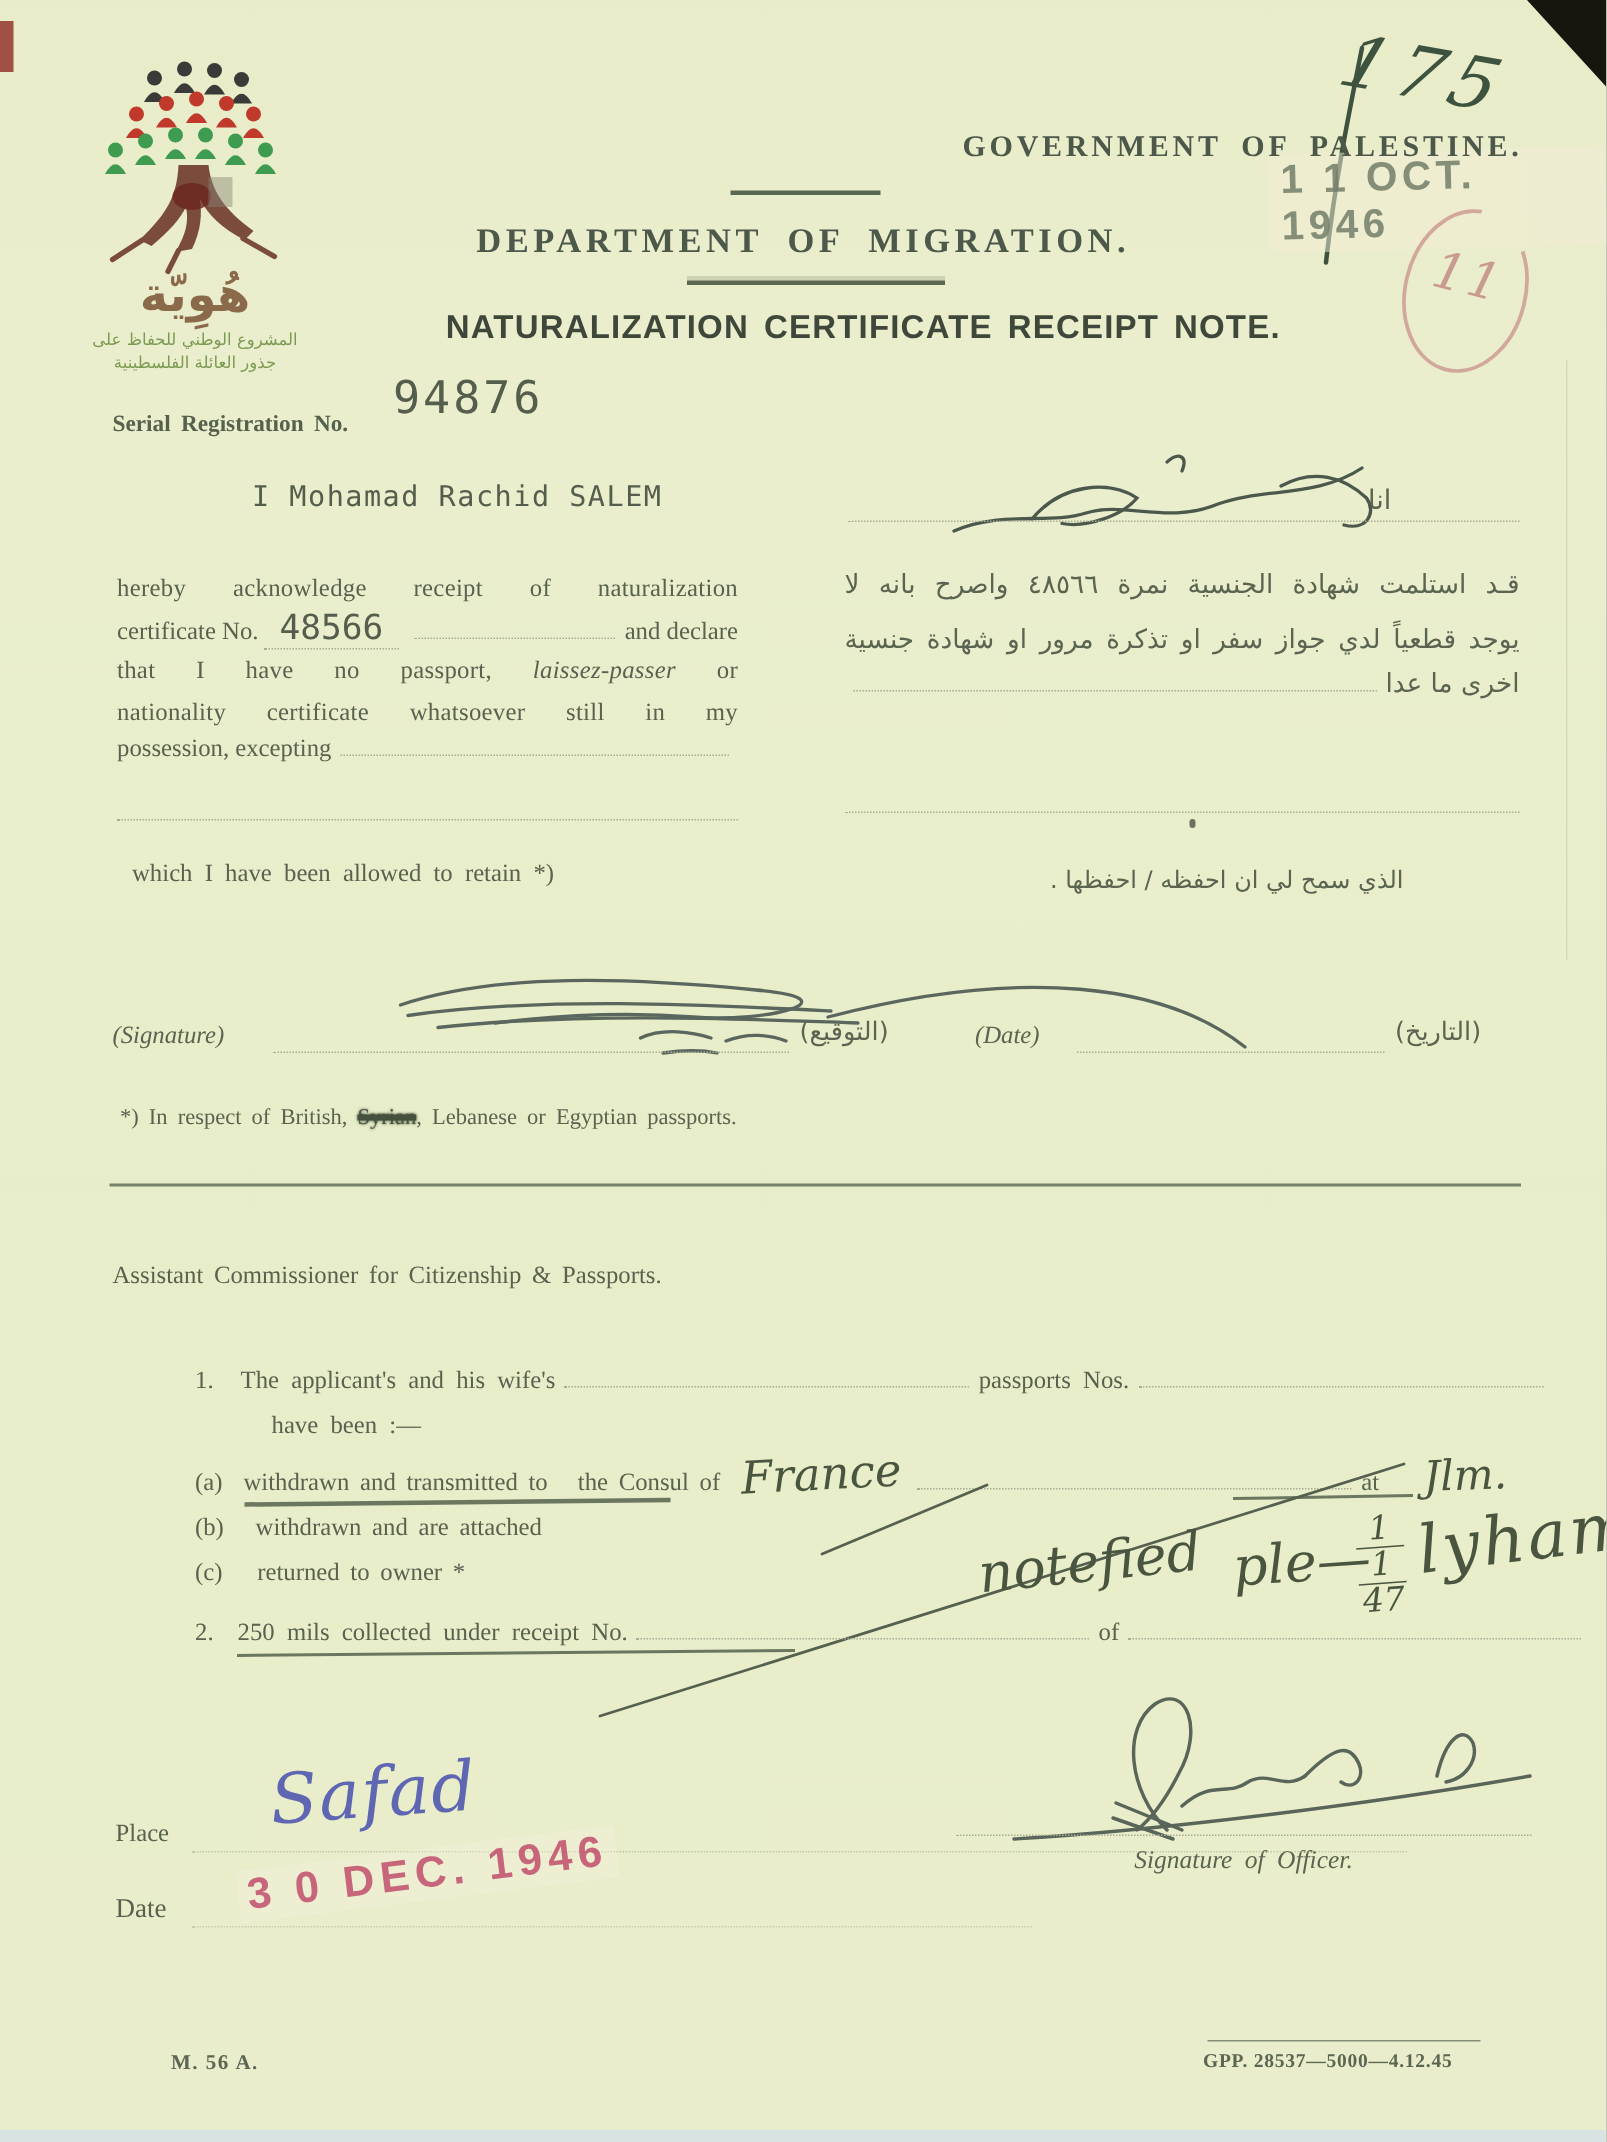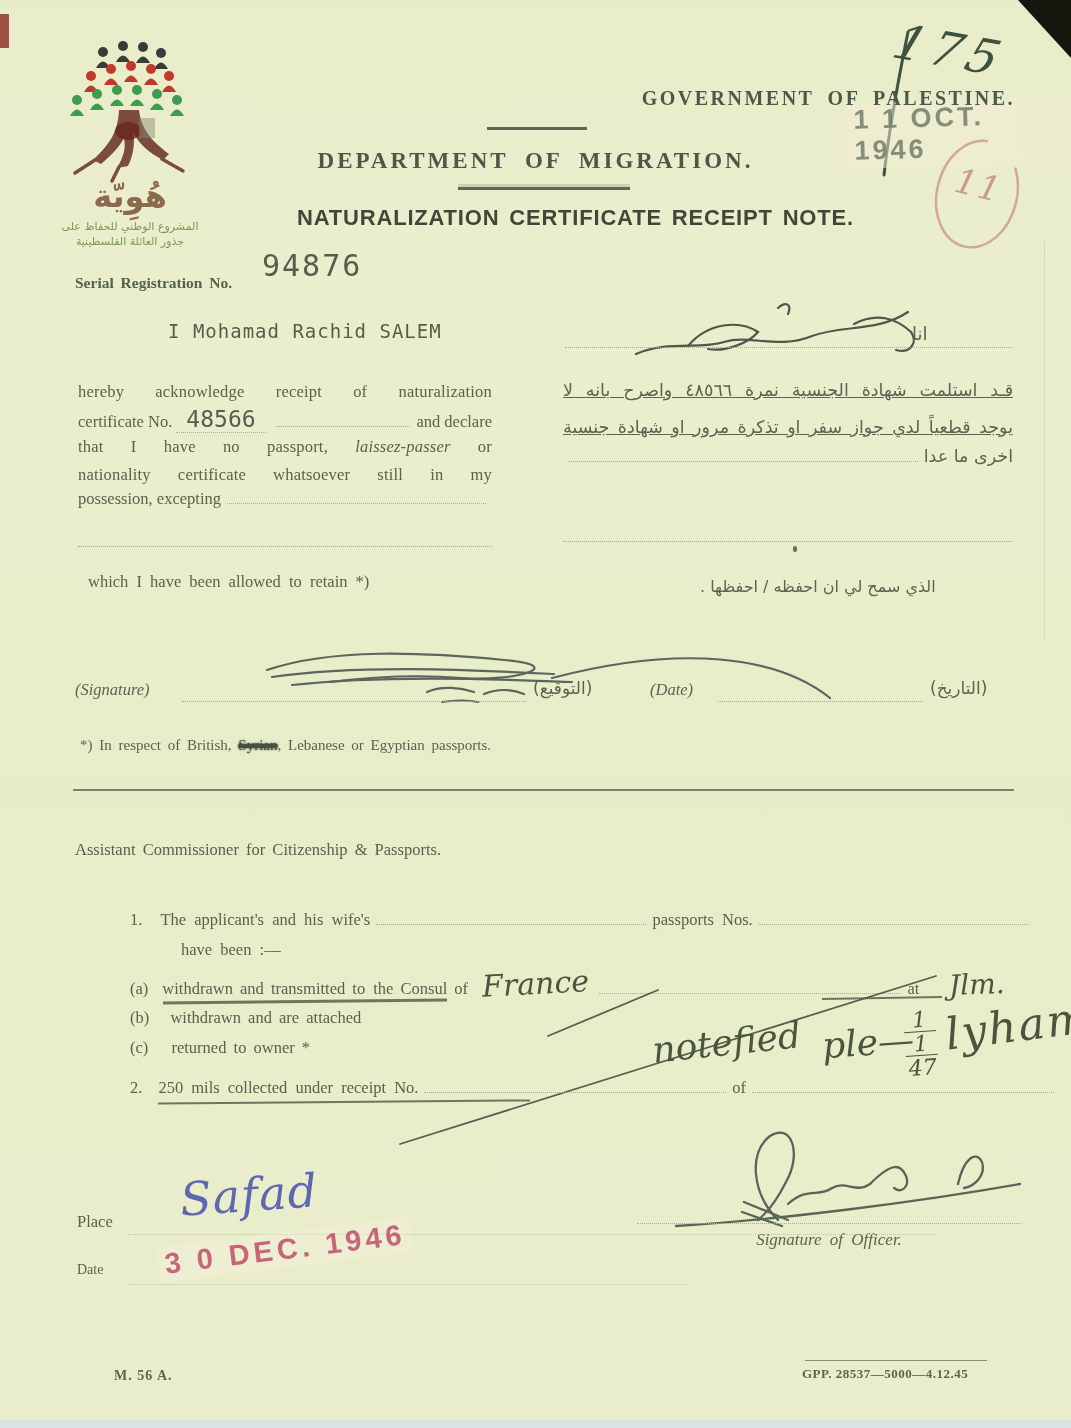--- a/index.html
+++ b/index.html
@@ -15,21 +15,21 @@
   .sans{font-family:"Liberation Sans",sans-serif;}
   .mono{font-family:"DejaVu Sans Mono",monospace;color:#555e4c;}
   .ar{font-family:"DejaVu Sans",sans-serif;direction:rtl;color:#5a6450;}
   .it{font-style:italic;}
   .hw{font-family:"DejaVu Serif",serif;font-style:italic;color:#49553f;}
   .hw-blue{font-family:"DejaVu Serif",serif;font-style:italic;color:#5f66b2;}
   .dot{border-bottom:1.5px dotted #a9ad93;}
   .dotf{flex:1;border-bottom:1.5px dotted #a9ad93;margin:0 6px 4px 6px;}
   .rule{background:#5c6752;}
   .jline{text-align:justify;text-align-last:justify;font-size:16.5px;line-height:27.5px;letter-spacing:.2px;word-spacing:2px;}
-  .aline{text-align:justify;text-align-last:justify;font-size:17.5px;line-height:37px;text-decoration:underline;}
+  .aline{text-align:justify;text-align-last:justify;font-size:17.5px;line-height:37px;}
   .struck{text-decoration:line-through 3.5px #46513d;color:#4a5542;text-shadow:0 0 2px #4a5542;}
   .stamp-grey{font-family:"Liberation Sans",sans-serif;font-weight:bold;color:#7d8671;letter-spacing:3px;font-size:27px;opacity:.92;background:rgba(243,236,214,.55);padding:2px 8px;}
   .stamp-red{font-family:"Liberation Sans",sans-serif;font-weight:bold;color:#c24e6e;letter-spacing:4px;font-size:29px;opacity:.85;background:rgba(248,240,226,.4);padding:1px 6px;}
   .flexline{display:flex;align-items:baseline;}
   svg{display:block;}
   .inkline{background:#56614d;opacity:.85;}
 </style>
 </head>
 <body>
 
@@ -215,21 +215,21 @@
     <span>The  applicant's  and  his  wife's</span>
     <span class="dotf"></span>
     <span>passports  Nos.</span>
     <span class="dotf"></span>
   </div>
   <div class="a ser" style="left:165px;top:940px;font-size:16.5px;word-spacing:4px;margin-left:16px;">have  been :—</div>
 
   <div class="a flexline" style="left:130px;top:978px;width:905px;font-size:16.5px;word-spacing:3px;">
     <span style="margin-right:14px;">(a)</span>
     <span>withdrawn and transmitted to</span>
-    <span style="margin-left:8px;">the  Consul  of</span>
+    <span style="margin-left:20px;">the  Consul  of</span>
     <span class="hw" style="font-size:30px;margin:-12px 4px 0 14px;transform:rotate(-3deg);">France</span>
     <span class="dotf"></span>
     <span>at</span>
     <span class="hw" style="font-size:28px;margin:-12px 30px 0 30px;transform:rotate(-2deg);">Jlm.</span>
   </div>
   <div class="a inkline" style="left:163px;top:1000px;width:284px;height:2.5px;transform:rotate(-.6deg);"></div>
   <div class="a inkline" style="left:822px;top:997px;width:120px;height:2px;transform:rotate(-1deg);"></div>
 
   <div class="a ser" style="left:130px;top:1008px;font-size:16.5px;word-spacing:3px;">
     <span style="margin-right:14px;">(b)</span>
@@ -274,21 +274,21 @@
       <path d="M300,62 C306,36 318,28 324,40 C328,52 318,64 306,66"></path>
       <path d="M18,104 C120,98 260,80 362,62"></path>
     </g>
   </svg>
   <div class="a dot" style="left:637px;top:1222px;width:384px;height:1px;"></div>
   <div class="a ser it" style="left:637px;top:1230px;width:384px;text-align:center;font-size:17px;color:#5a6450;word-spacing:4px;">Signature  of  Officer.</div>
 
   <div class="a ser" style="left:77px;top:1212px;font-size:16.5px;">Place</div>
   <div class="a dot" style="left:128px;top:1233px;width:810px;height:1px;opacity:.6;"></div>
   <div class="a hw-blue" style="left:180px;top:1168px;font-size:46px;transform:rotate(-4deg);letter-spacing:1px;">Safad</div>
-  <div class="a ser" style="left:77px;top:1262px;font-size:14px;">Date</div>
+  <div class="a ser" style="left:77px;top:1262px;font-size:18px;">Date</div>
   <div class="a dot" style="left:128px;top:1283px;width:560px;height:1px;opacity:.5;"></div>
   <div class="a stamp-red" style="left:158px;top:1232px;transform:rotate(-7deg);">3 0 DEC. 1946</div>
 
   <div class="a ser" style="left:75px;top:1368px;font-size:14px;font-weight:bold;color:#5c6652;letter-spacing:1px;margin-left:39px;">M. 56 A.</div>
   <div class="a rule" style="left:805px;top:1360px;width:182px;height:1px;opacity:.7;"></div>
   <div class="a ser" style="left:802px;top:1366px;font-size:13px;font-weight:bold;color:#5c6652;letter-spacing:.5px;">GPP.  28537—5000—4.12.45</div>
 
 </div>
 
 </body></html>

